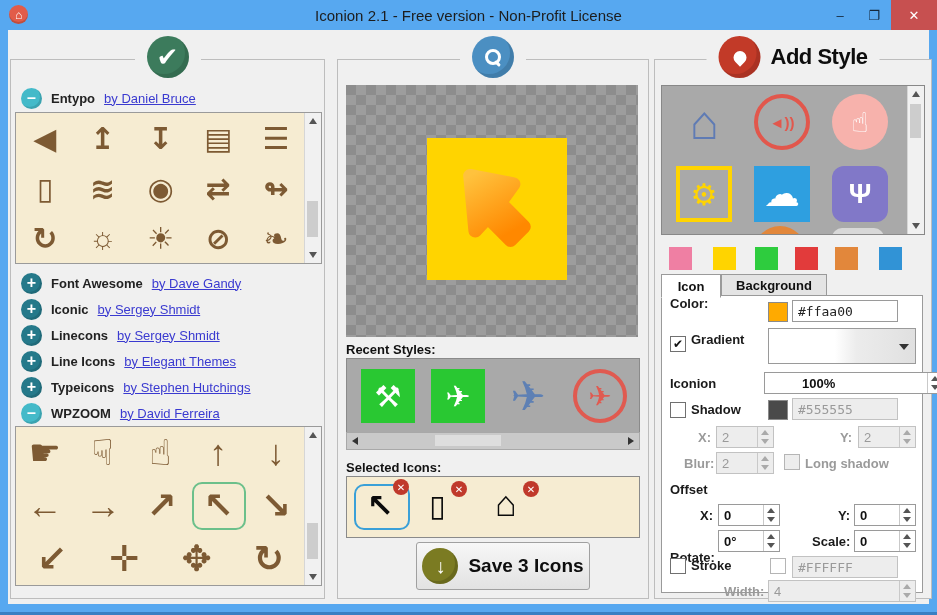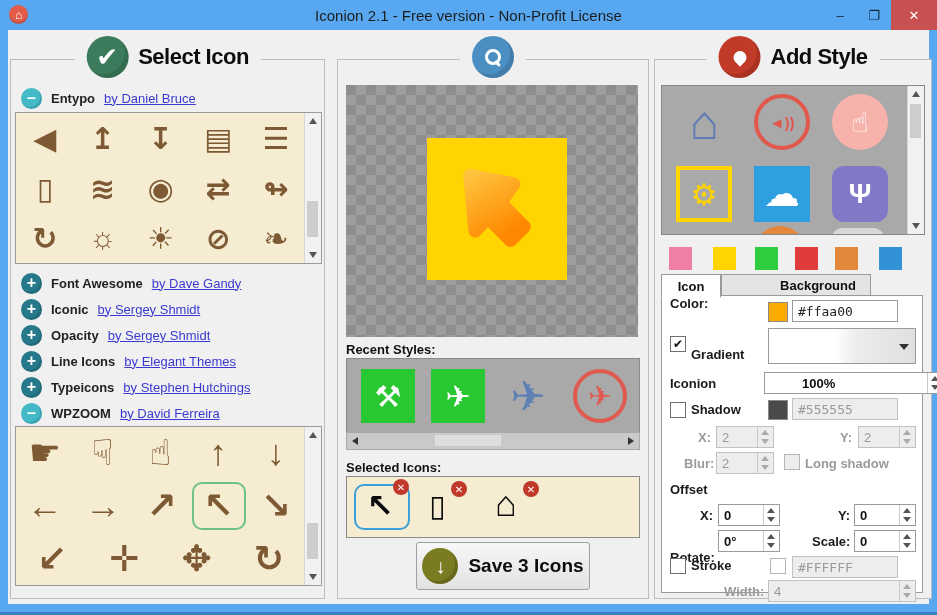--- a/index.html
+++ b/index.html
@@ -112,21 +112,20 @@
     </div>
   </div>
 
   <div id="content">
 
     <div class="panel" style="left:2px;width:313px;height:538px;">
       <div class="panel-header">
         <div class="hcircle hc-green">
             <span>✔</span>
           </div>
-        <span class="ptitle">Select Icon</span>
       </div>
 
       <div class="librow" style="top:27px;">
         <div class="lcircle lc-minus">–</div>
         <span class="lname">Entypo</span>
         <span class="llink">by Daniel Bruce</span>
       </div>
 
       <div class="igrid" style="top:52px;height:150px;">
         <div class="icells">
@@ -158,21 +157,21 @@
         <span class="lname">Font Awesome</span>
         <span class="llink">by Dave Gandy</span>
       </div>
       <div class="librow" style="top:238px;">
         <div class="lcircle lc-plus">+</div>
         <span class="lname">Iconic</span>
         <span class="llink">by Sergey Shmidt</span>
       </div>
       <div class="librow" style="top:264px;">
         <div class="lcircle lc-plus">+</div>
-        <span class="lname">Opacity</span>
+        <span class="lname">Linecons</span>
         <span class="llink">by Sergey Shmidt</span>
       </div>
       <div class="librow" style="top:290px;">
         <div class="lcircle lc-plus">+</div>
         <span class="lname">Line Icons</span>
         <span class="llink">by Elegant Themes</span>
       </div>
       <div class="librow" style="top:316px;">
         <div class="lcircle lc-plus">+</div>
         <span class="lname">Typeicons</span>
@@ -313,30 +312,30 @@
       </div>
 
       <div class="swatch" style="position:absolute;left:14px;top:187px;background:#ef7fa3;"></div>
       <div class="swatch" style="position:absolute;left:58px;top:187px;background:#ffd400;"></div>
       <div class="swatch" style="position:absolute;left:100px;top:187px;background:#2ecc3e;"></div>
       <div class="swatch" style="position:absolute;left:140px;top:187px;background:#e23b3b;"></div>
       <div class="swatch" style="position:absolute;left:180px;top:187px;background:#e2873b;"></div>
       <div class="swatch" style="position:absolute;left:224px;top:187px;background:#3193d6;"></div>
 
       <div class="tab active" style="left:6px;top:214px;width:58px;height:22px;">Icon</div>
-      <div class="tab inactive" style="left:66px;top:214px;width:104px;height:21px;padding-left:44px;">Background</div>
+      <div class="tab inactive" style="left:66px;top:214px;width:104px;height:21px;">Background</div>
 
       <div id="formpanel" style="left:6px;top:235px;width:260px;height:296px;">
 
         <div class="flabel" style="left:8px;top:0;">Color:</div>
         <div class="cswatch" style="left:106px;top:6px;width:18px;height:18px;background:#ffaa00;"></div>
         <div class="field" style="left:130px;top:4px;width:94px;height:20px;">#ffaa00</div>
 
         <div class="cb" style="left:8px;top:40px;">✔</div>
-        <div class="flabel" style="left:29px;top:51px;">Gradient</div>
+        <div class="flabel" style="left:29px;top:36px;">Gradient</div>
         <div class="combo" style="left:106px;top:32px;width:146px;height:34px;">
             <span class="arrow"></span>
           </div>
 
         <div class="flabel" style="left:8px;top:80px;">Iconion</div>
         <div class="spin" style="left:102px;top:76px;width:146px;height:20px;padding-left:32px;">
           <span class="val">100%</span>
           <span class="spinbtns">
               <span class="u"></span>
               <span class="d"></span>

